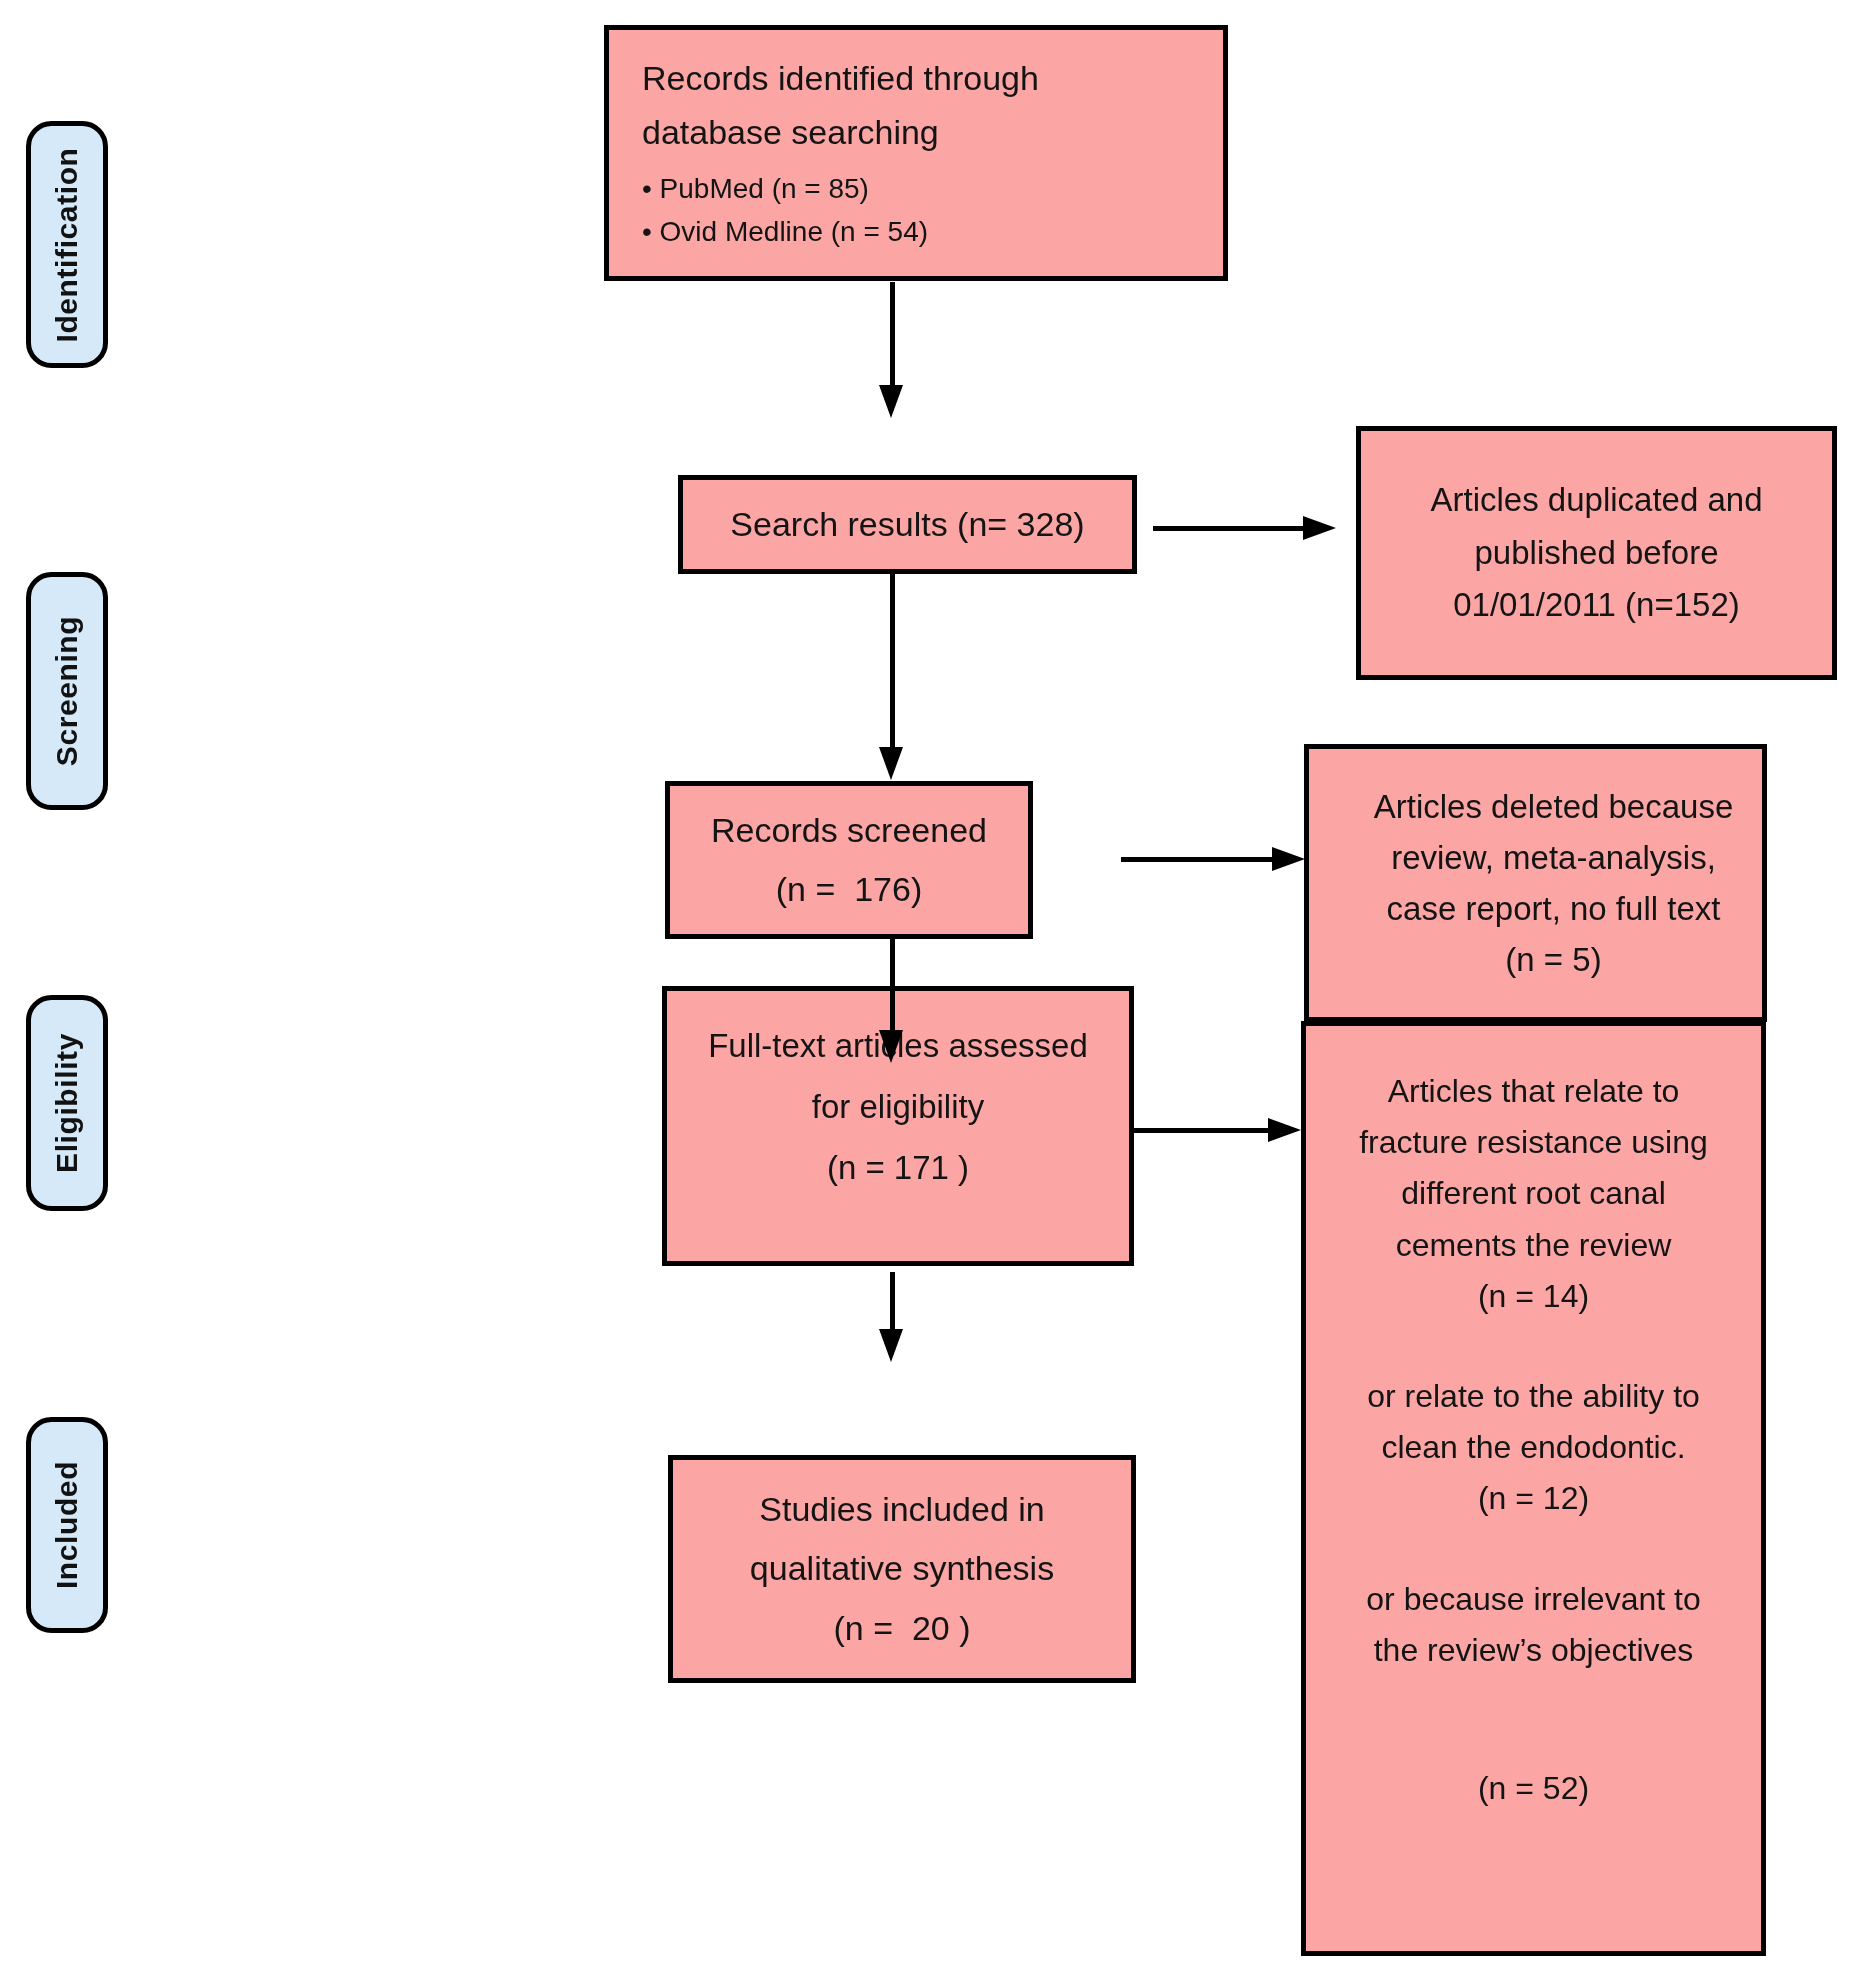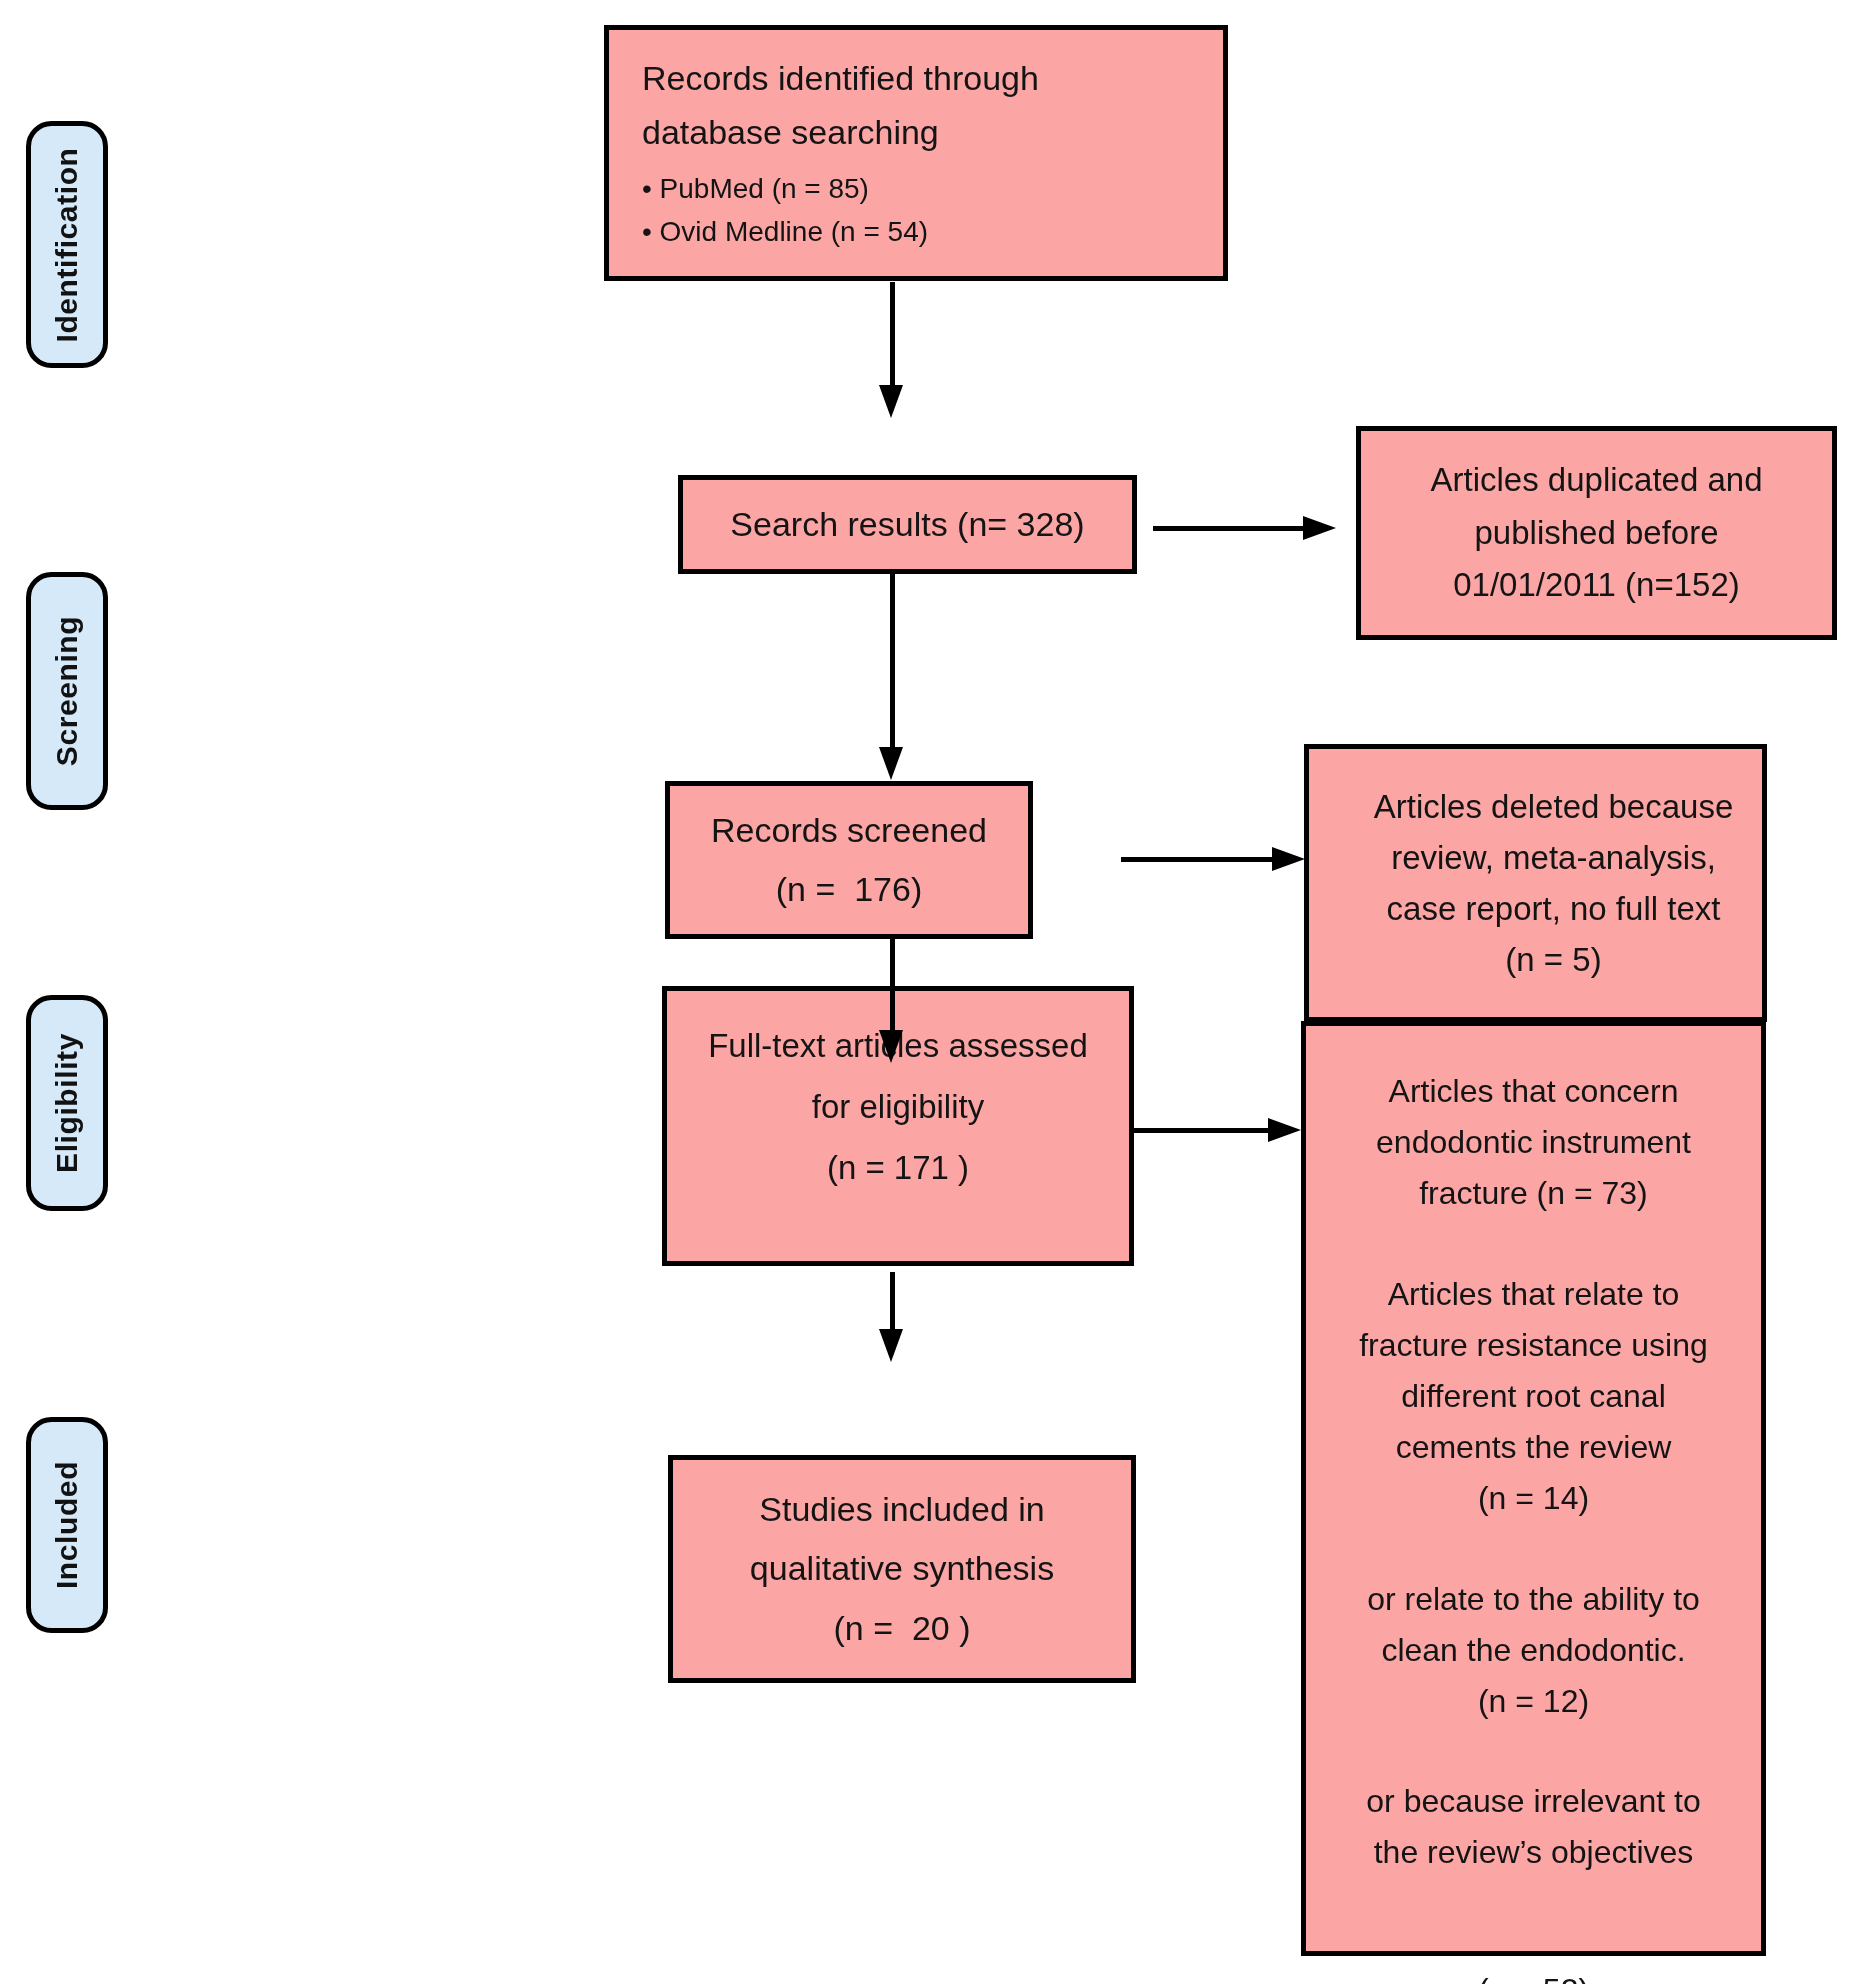--- a/index.html
+++ b/index.html
@@ -93,21 +93,21 @@
     <div class="b1-bullets">
       <div>• PubMed (n = 85)</div>
       <div>• Ovid Medline (n = 54)</div>
     </div>
   </div>
 
   <div class="node center-flex" style="left:668px; top:475px; width:459px; height:99px;margin-left:10px;">
     <div class="txt fs58">Search results (n= 328)</div>
   </div>
 
-  <div class="node center-flex" style="left:1356px; top:426px; width:481px; height:214px;">
+  <div class="node center-flex" style="left:1356px; top:426px; width:481px; height:254px;">
     <div class="txt fs56">Articles duplicated and
 published before
 01/01/2011 (n=152)</div>
   </div>
 
   <div class="node center-flex" style="left:665px; top:781px; width:368px; height:158px;">
     <div class="txt fs58">Records screened
 (n =  176)</div>
   </div>
 
@@ -118,23 +118,20 @@
 (n = 5)</div>
   </div>
 
   <div class="node" style="left:662px; top:986px; width:472px; height:280px;">
     <div class="txt b4-text">Full-text articles assessed
 for eligibility
 (n = 171 )</div>
   </div>
 
   <div class="node excl" style="left:1301px; top:1021px; width:465px; height:935px;">
-    <div class="txt para">Articles that concern
-endodontic instrument
-fracture (n = 73)</div>
     <div class="txt para">Articles that relate to
 fracture resistance using
 different root canal
 cements the review
 (n = 14)</div>
     <div class="txt para">or relate to the ability to
 clean the endodontic.
 (n = 12)</div>
     <div class="txt para gap-big">or because irrelevant to
 the review’s objectives</div>

